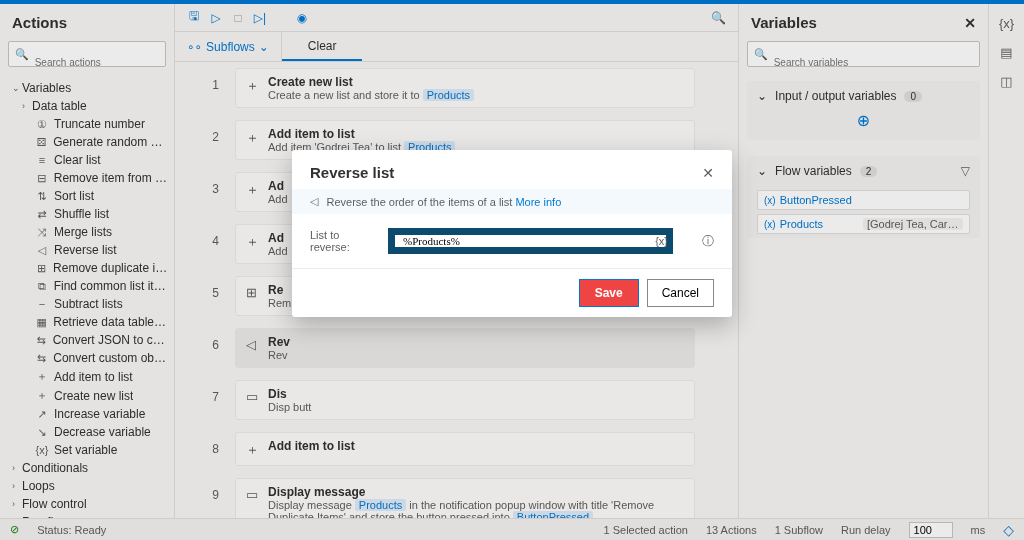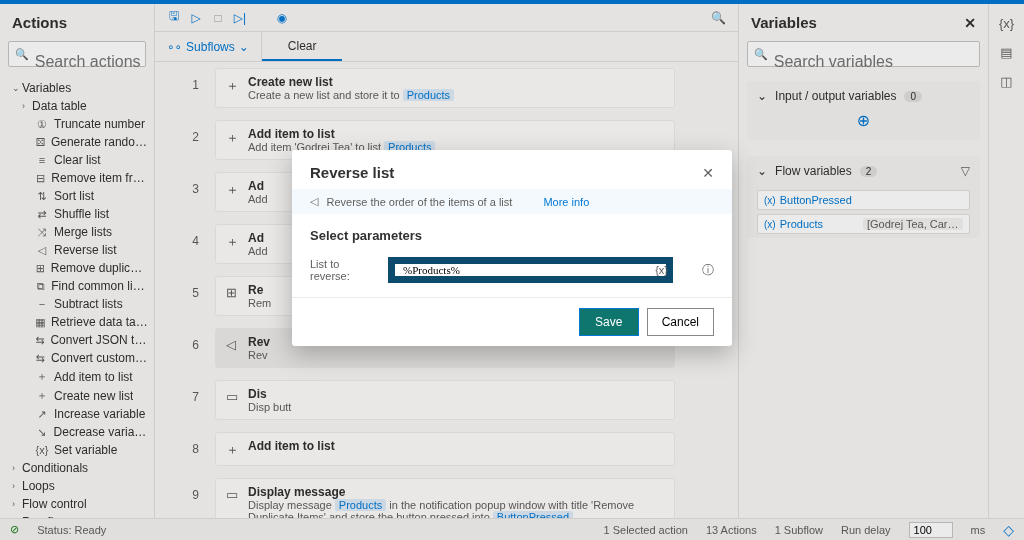--- a/index.html
+++ b/index.html
@@ -1,23 +1,23 @@
 <!DOCTYPE html>
 <html><head>
 <meta charset="utf-8">
 <style>
   * { box-sizing: border-box; margin: 0; padding: 0; font-family: "Segoe UI", Arial, sans-serif; }
   body { background: #f3f2f1; width: 1024px; height: 540px; overflow: hidden; position: relative; font-size: 12px; color: #323130; }
   .topbar { height: 4px; background: #0078d4; }
   .main-layout { display: flex; height: 536px; }
-  .actions-panel { width: 155px; background: #f8f7f6; border-right: 1px solid #e1dfdd; display: flex; flex-direction: column; }
+  .actions-panel { width: 175px; background: #f8f7f6; border-right: 1px solid #e1dfdd; display: flex; flex-direction: column; }
   .panel-header { padding: 10px 12px; font-size: 15px; font-weight: 600; }
   .search-box { margin: 0 8px 8px 8px; border: 1px solid #c8c6c4; border-radius: 2px; height: 26px; display: flex; align-items: center; padding: 0 6px; background: #fff; }
   .search-box .icon { font-size: 11px; color: #605e5c; margin-right: 6px; }
-  .search-box input { border: none; outline: none; font-size: 16px; flex: 1; background: transparent; margin-top: 16px; }
+  .search-box input { border: none; outline: none; font-size: 10px; flex: 1; background: transparent; margin-top: 16px; }
   .tree { flex: 1; overflow: hidden; padding: 4px 0; font-size: 12px; }
   .tree-item { display: flex; align-items: center; padding: 2px 6px 2px 12px; cursor: pointer; white-space: nowrap; overflow: hidden; text-overflow: ellipsis; }
   .tree-item.level1 { padding-left: 22px; }
   .tree-item.level2 { padding-left: 34px; }
   .tree-item .chev { width: 10px; font-size: 9px; color: #605e5c; }
   .tree-item .aicon { width: 16px; font-size: 11px; color: #605e5c; text-align: center; margin-right: 4px;}
   .tree-item .label { overflow: hidden; text-overflow: ellipsis; }
   .flow-panel { flex: 1; display: flex; flex-direction: column; background: #f8f7f6; }
   .toolbar { height: 28px; display: flex; align-items: center; border-bottom: 1px solid #e1dfdd; padding: 0 8px; }
   .toolbar .tbtn { width: 22px; height: 22px; display: flex; align-items: center; justify-content: center; color: #0078d4; font-size: 12px; cursor: pointer; }
@@ -49,31 +49,31 @@
   .add-circle { text-align: center; color: #0078d4; font-size: 16px; padding-bottom: 10px;}
   .rail { width: 36px; background: #f8f7f6; border-left: 1px solid #e1dfdd; display: flex; flex-direction: column; align-items: center; padding-top: 12px; gap: 14px; color: #605e5c; font-size: 13px;}
   .statusbar { position: absolute; bottom: 0; left: 0; right: 0; height: 22px; background: #f3f2f1; border-top: 1px solid #e1dfdd; display: flex; align-items: center; font-size: 11px; padding: 0 10px; gap: 18px; color: #605e5c;}
   .statusbar .filler { flex: 1; }
   .overlay { position: absolute; inset: 0; background: rgba(0,0,0,0.08); display: flex; align-items: flex-start; justify-content: center; padding-top: 150px;}
   .dialog { width: 440px; background: #fff; border-radius: 3px; box-shadow: 0 8px 24px rgba(0,0,0,0.25); }
   .dialog-head { display: flex; align-items: center; justify-content: space-between; padding: 14px 18px 8px 18px; }
   .dialog-head .dtitle { font-size: 15px; font-weight: 600; }
   .dialog-close { font-size: 14px; color: #605e5c; cursor: pointer; }
   .dialog-info { background: #f3f9fd; display: flex; align-items: center; gap: 8px; padding: 6px 18px; font-size: 11px; color: #605e5c;}
-  .dialog-info a { color: #0078d4; text-decoration: none; margin-left: 28px;}
+  .dialog-info a { color: #0078d4; text-decoration: none;}
   .dialog-body { padding: 14px 18px; }
   .dialog-body .sect { font-size: 13px; font-weight: 600; margin-bottom: 14px;}
   .param-row { display: flex; align-items: center; gap: 8px; font-size: 11px;}
   .param-row .plabel { width: 70px; color: #605e5c;}
   .param-row .pinput { flex: 1; border: 7px solid #0c4a6e; height: 26px; padding: 0 26px 0 8px; font-size: 11px; position: relative; font-family: Liberation Serif, serif;}
   .param-row .vx { position: relative; left: -26px; color:#605e5c; font-size: 11px;}
   .param-row .info { color: #605e5c; font-size: 12px;}
   .dialog-foot { border-top: 1px solid #edebe9; padding: 10px 18px; display: flex; justify-content: flex-end; gap: 8px; }
   .btn { min-width: 60px; height: 28px; border: 1px solid #8a8886; background: #fff; font-size: 12px; cursor: pointer; padding: 0 14px;}
-  .btn.primary { background: #0f766e; border-color: #0078d4; color: #fff; }
+  .btn.primary { background: #ef4444; border-color: #0078d4; color: #fff; font-weight: bold; }
   .filter-ic { color:#605e5c; font-size:12px; cursor:pointer; }
 </style>
 </head>
 <body>
 
 <div class="topbar"></div>
 <div class="main-layout">
 
   <div class="actions-panel">
     <div class="panel-header">Actions</div>
@@ -368,21 +368,20 @@
       <span class="dialog-close">✕</span>
     </div>
     <div class="dialog-info">
       <span>◁</span>
       <span>
         <span>Reverse the order of the items of a list</span>
         <a href="#">More info</a>
       </span>
     </div>
     <div class="dialog-body">
-      <div class="sect">Select parameters</div>
       <div class="param-row">
         <span class="plabel">List to reverse:</span>
         <input class="pinput" value="%Products%" style="">
         <span class="vx">{x}</span>
         <span class="info">ⓘ</span>
       </div>
     </div>
     <div class="dialog-foot">
       <button class="btn primary">Save</button>
       <button class="btn">Cancel</button>

